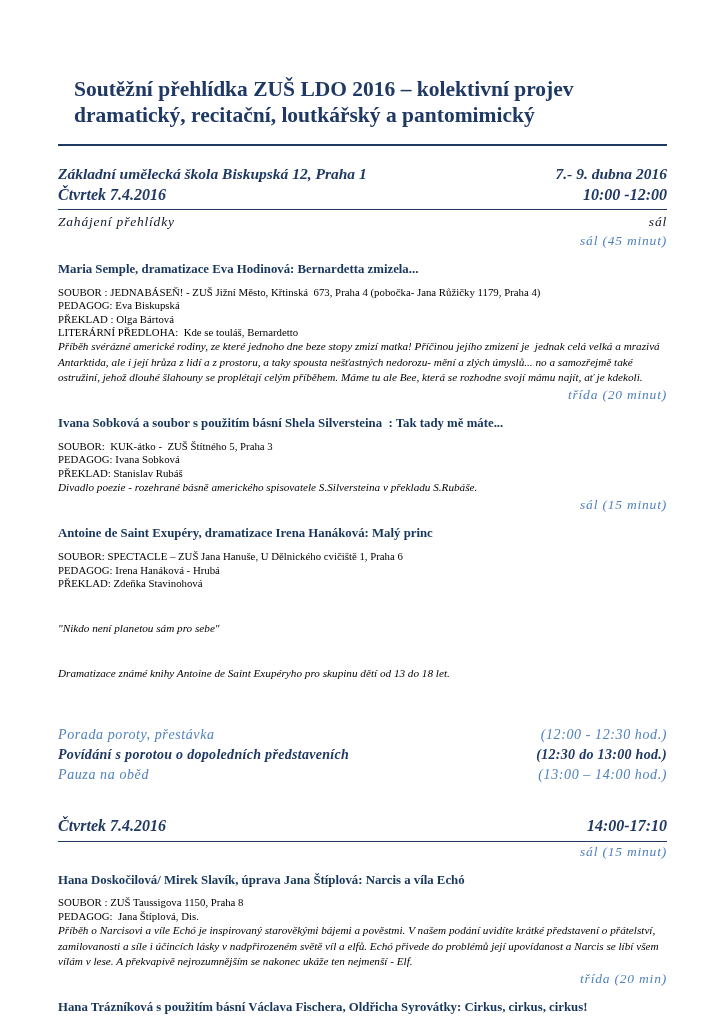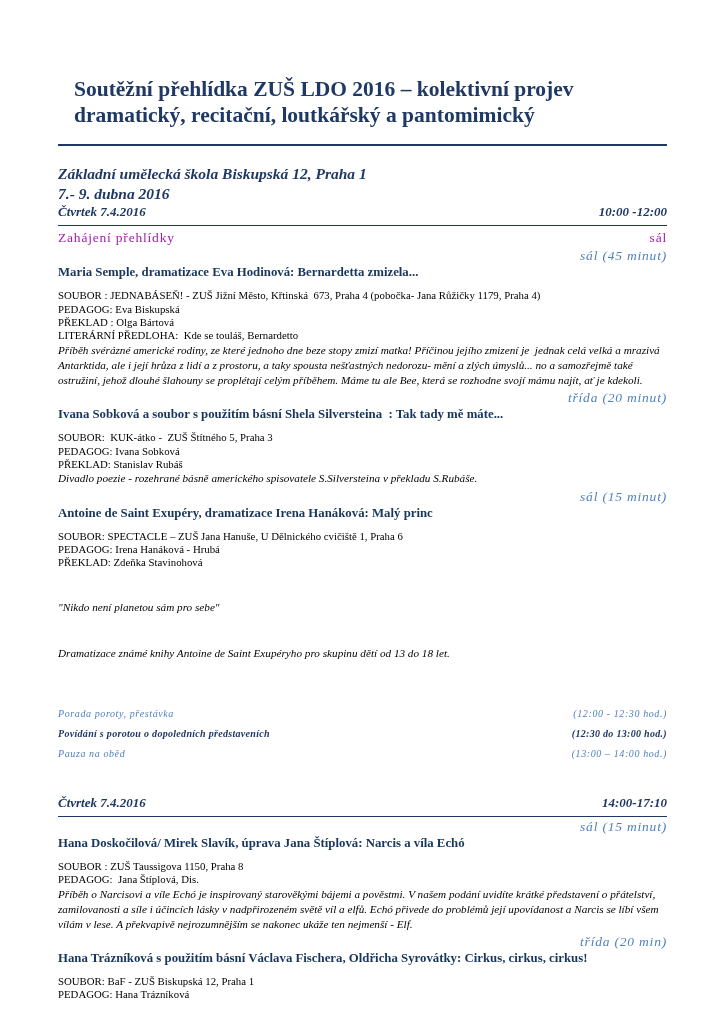--- a/index.html
+++ b/index.html
@@ -29,78 +29,78 @@
   }
   .venue-row {
     display: flex;
     justify-content: space-between;
     margin-top: 18px;
     color: #1f3864;
     font-weight: bold;
     font-style: italic;
     font-size: 15.5px;
     line-height: 1.25;
-    flex-direction: column;
   }
   .day-row {
     display: flex;
     justify-content: space-between;
     color: #1f3864;
     font-weight: bold;
     font-style: italic;
-    font-size: 13px;
+    font-size: 16px;
     line-height: 1.35;
     padding-bottom: 4px;
     border-bottom: 1.5px solid #1f3864;
   }
   .blue-row {
     display: flex;
     justify-content: space-between;
-    color: #a21caf;
+    color: #0f172a;
+    font-style: italic;
     font-size: 13.5px;
     letter-spacing: 0.8px;
     line-height: 1.3;
     margin-top: 3px;
   }
   .room-right {
     text-align: right;
     color: #4f81bd;
     font-style: italic;
     font-size: 13.5px;
     letter-spacing: 0.8px;
     line-height: 1.25;
     margin-top: 2px;
   }
   .perf-title {
     color: #17365d;
     font-weight: bold;
     font-size: 12.8px;
     line-height: 1.25;
-    margin-top: 0;
+    margin-top: 12px;
     white-space: pre-wrap;
   }
   .info {
     margin-top: 8px;
     font-size: 10.8px;
     line-height: 13.4px;
   }
   .info div { white-space: pre-wrap; }
   .desc {
     font-style: italic;
     font-size: 11.2px;
     line-height: 15.2px;
     white-space: pre-wrap;
   }
   .breaks { margin-top: 13px; }
   .break-row {
     display: flex;
     justify-content: space-between;
     color: #4f81bd;
     font-style: italic;
-    font-size: 10px;
+    font-size: 14px;
     line-height: 20px;
     letter-spacing: 0.6px;
     font-family: Liberation Serif, serif;
   }
   .break-row.bold {
     color: #1f3864;
     font-weight: bold;
     letter-spacing: 0.3px;
   }
   .session2 { margin-top: 30px; }

